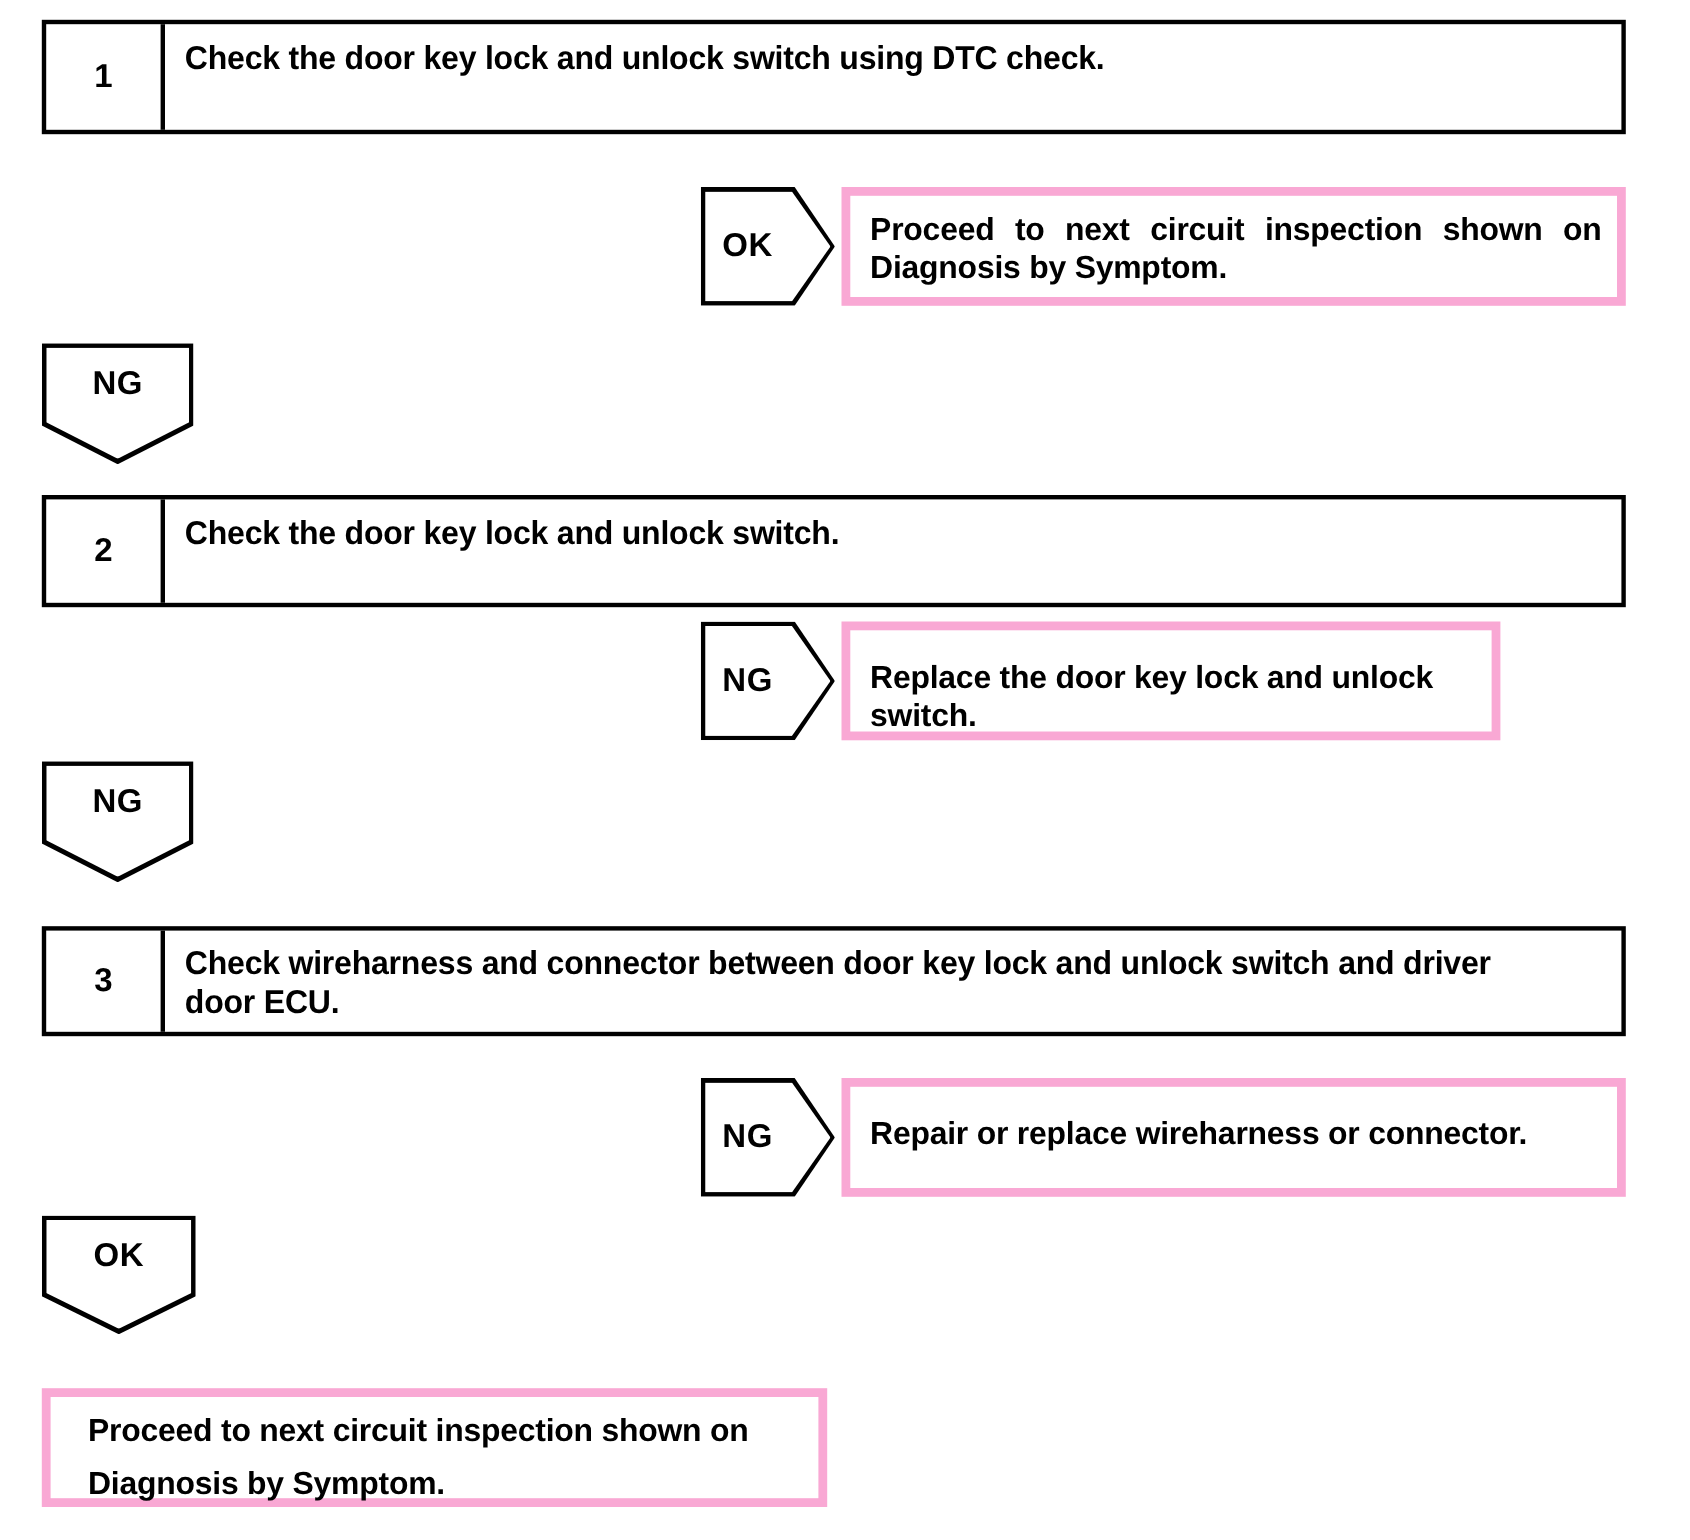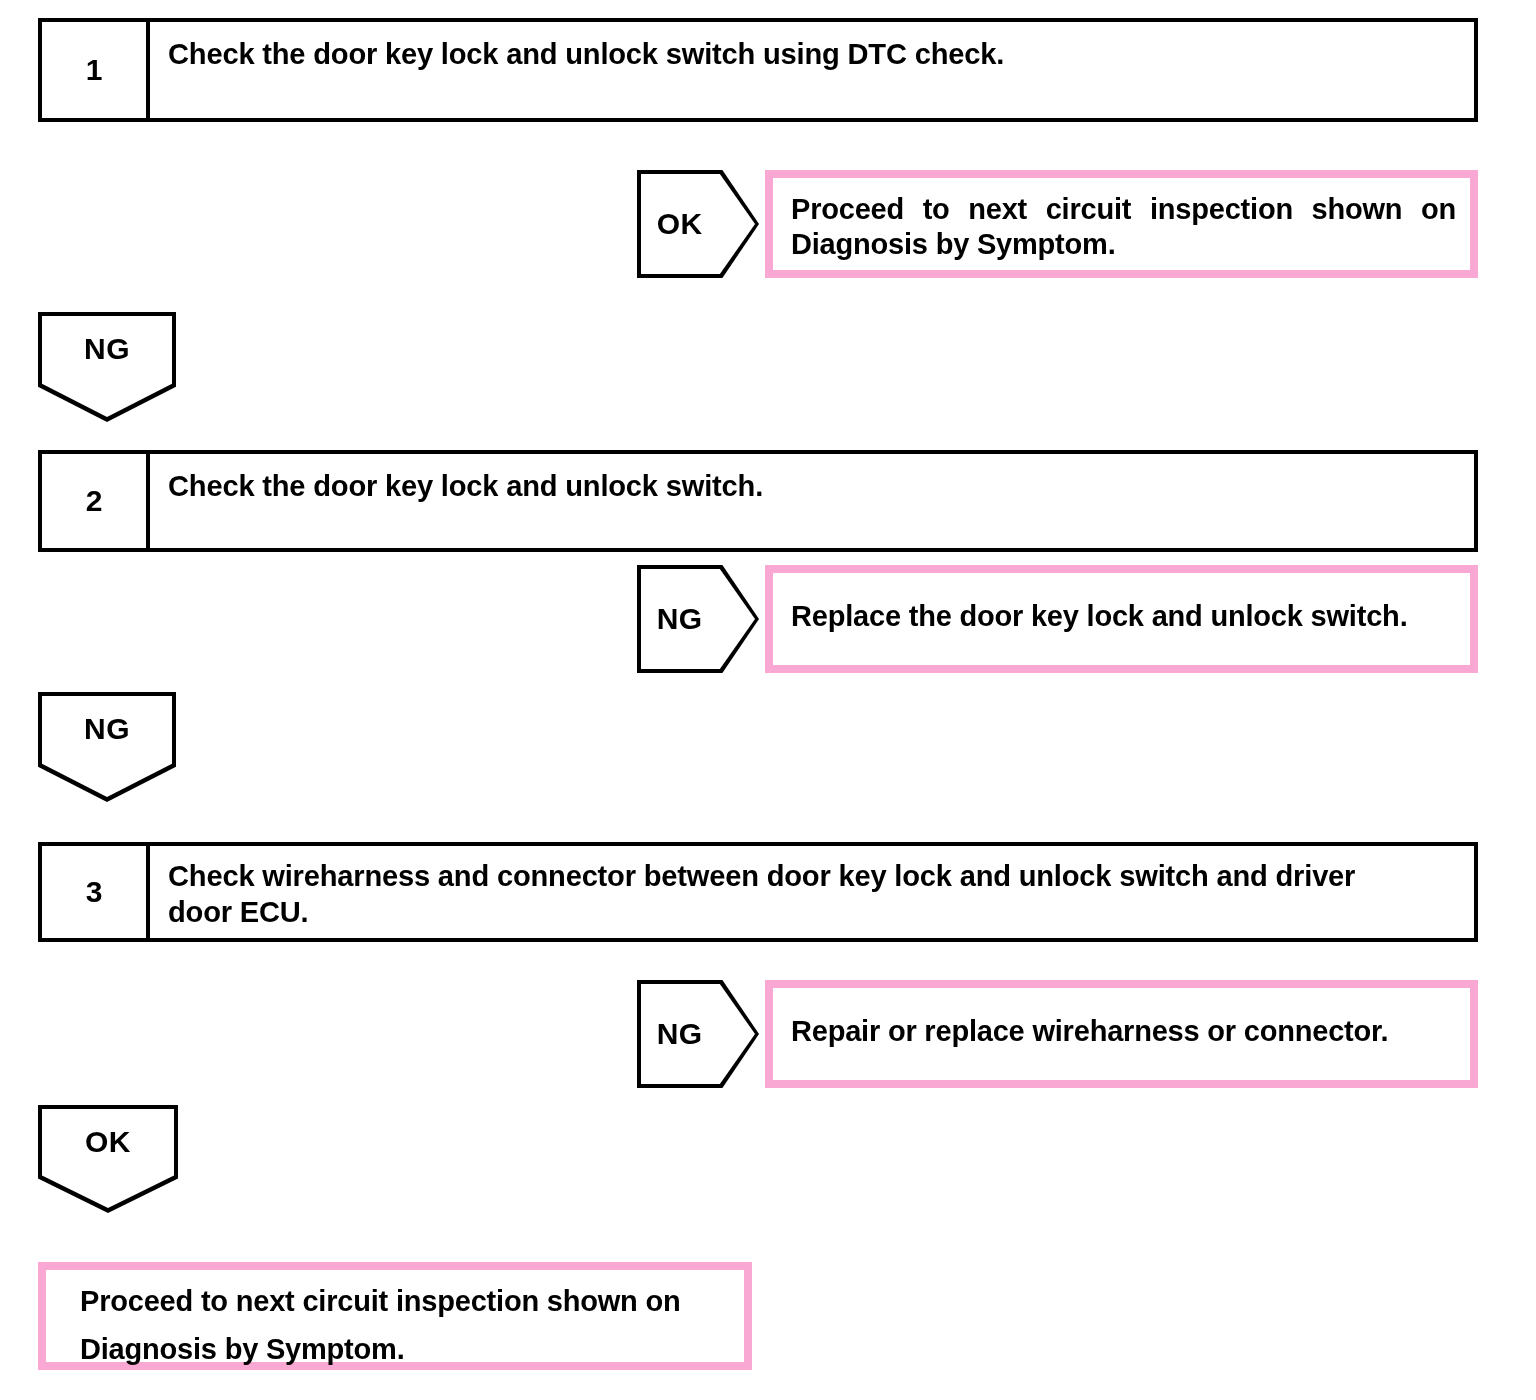--- a/index.html
+++ b/index.html
@@ -168,21 +168,21 @@
 
   <div class="step-box" style="left:38px; top:450px; width:1440px; height:102px;">
     <div class="step-num">2</div>
     <div class="step-text">Check the door key lock and unlock switch.</div>
   </div>
 
   <div class="arrow-right" style="left:637px; top:565px; width:122px; height:108px;">
     <div class="inner"></div>
     <div class="lbl">NG</div>
   </div>
-  <div class="result-box" style="left:765px; top:565px; width:713px; height:108px;">
+  <div class="result-box" style="left:765px; top:565px; width:599px; height:108px;">
     <div class="result-text" style="top:26px;">Replace the door key lock and unlock switch.</div>
   </div>
 
   <div class="arrow-down" style="left:38px; top:692px; width:138px; height:110px;">
     <div class="inner"></div>
     <div class="lbl">NG</div>
   </div>
 
   <div class="step-box" style="left:38px; top:842px; width:1440px; height:100px;">
     <div class="step-num">3</div>

